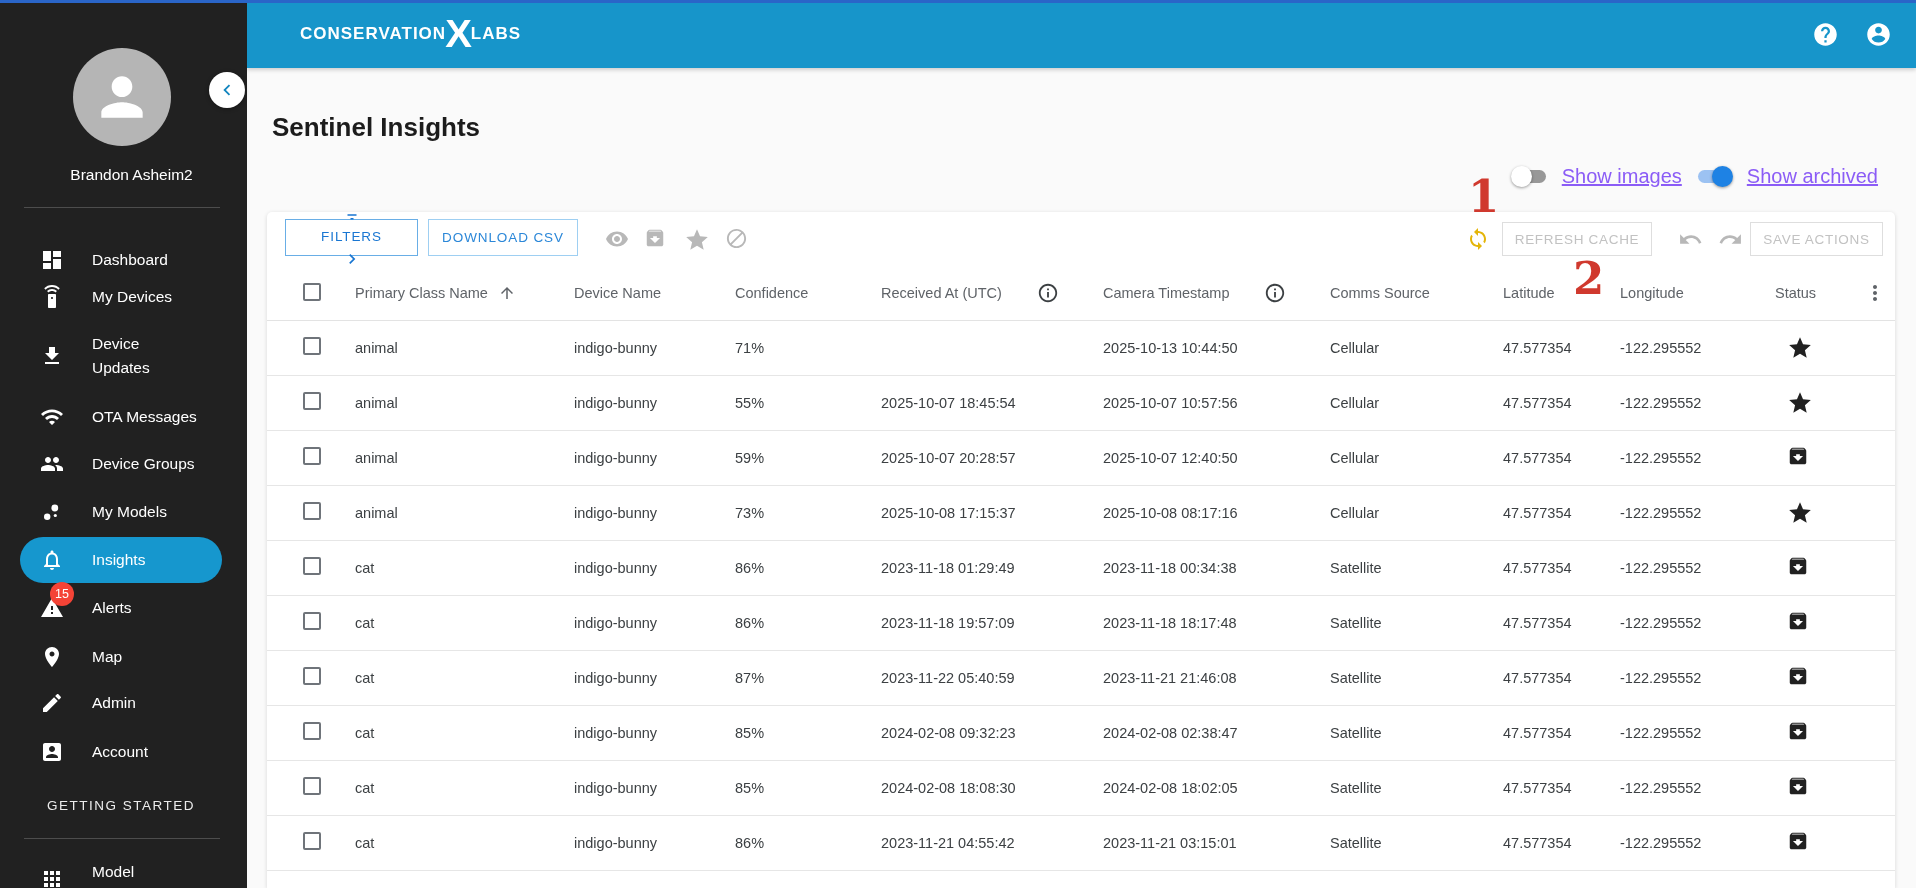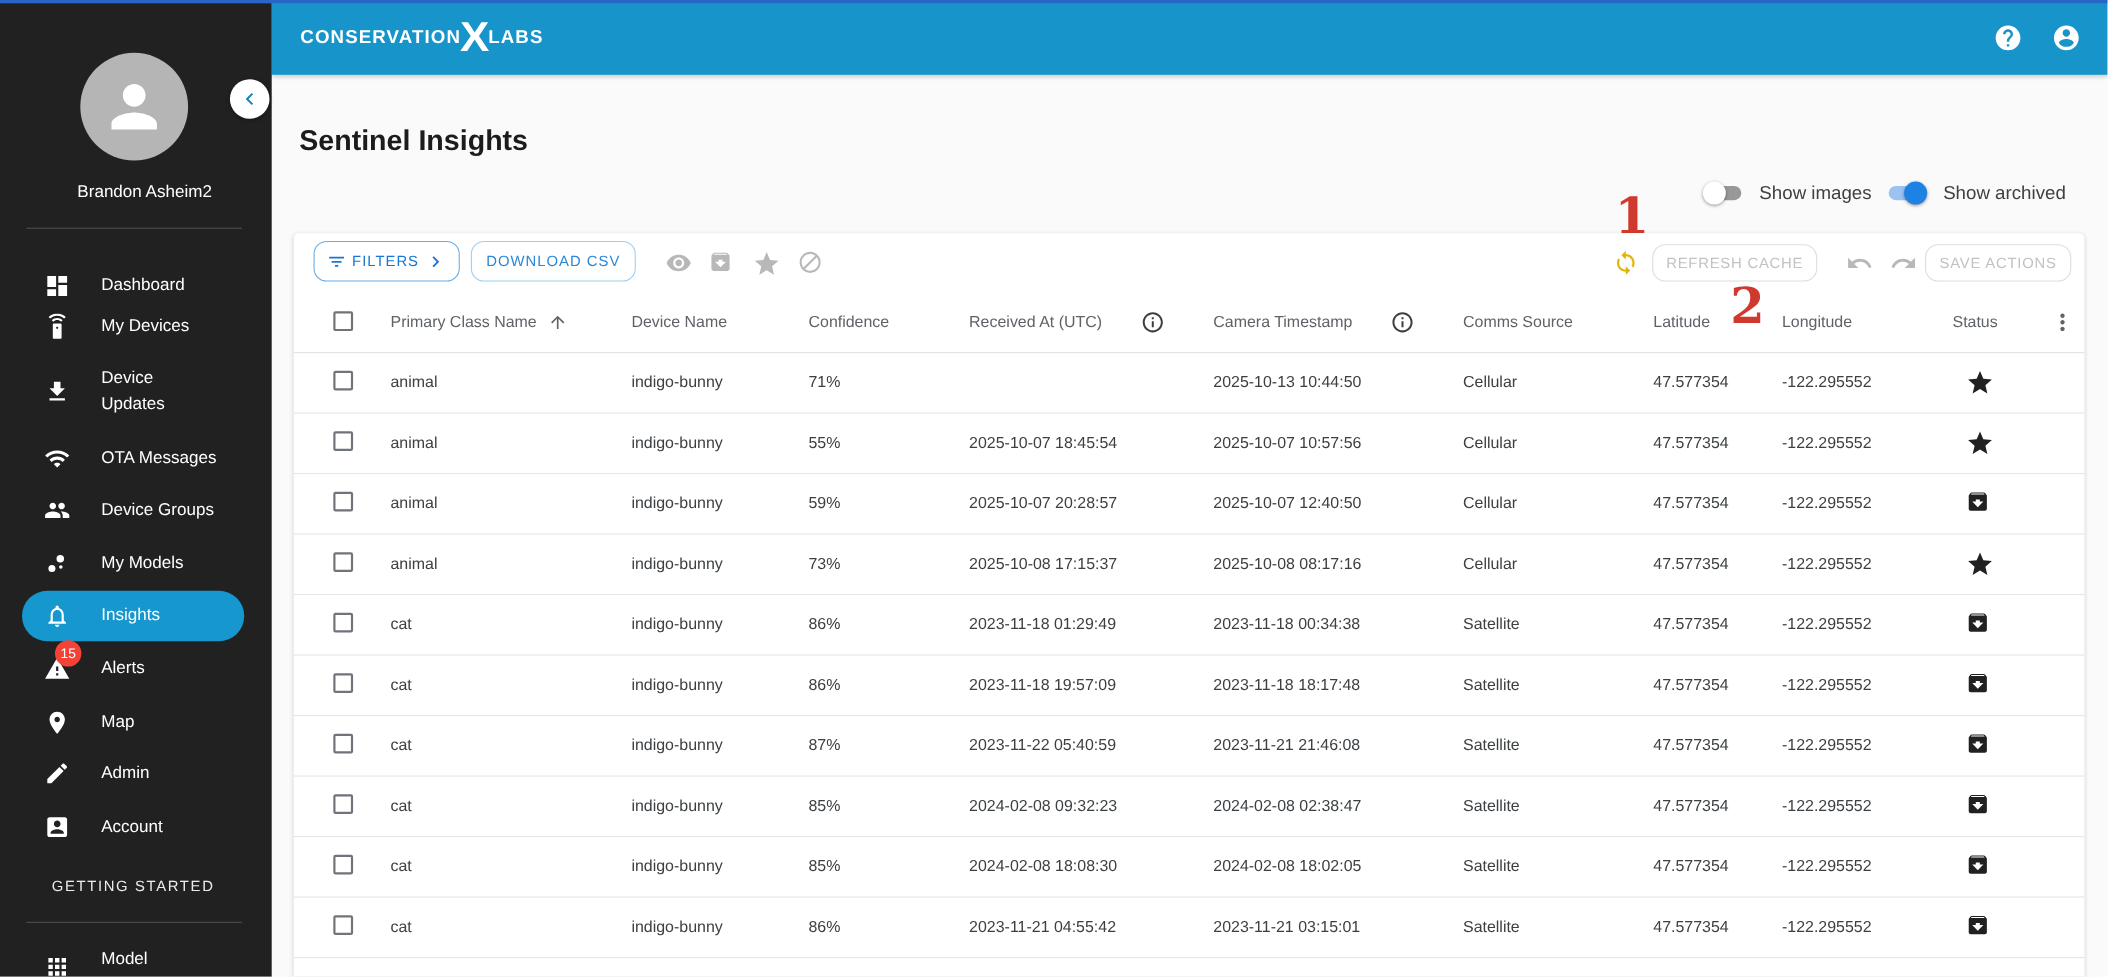--- a/index.html
+++ b/index.html
@@ -3,21 +3,21 @@
 <meta charset="utf-8">
 <style>
   html,body{margin:0;padding:0;}
   body{width:1916px;height:888px;overflow:hidden;position:relative;
        font-family:"Liberation Sans",sans-serif;background:#fafafa;color:#202124;}
 
   
   .top-strip{position:absolute;left:0;top:0;width:100%;height:3px;background:#2a65c8;z-index:30;}
   .appbar{position:absolute;left:247px;top:0;right:0;height:68px;background:#1795ca;z-index:10;
           display:flex;align-items:center;box-shadow:0 2px 4px rgba(0,0,0,.18);}
-  .logo{display:flex;align-items:center;margin-left:26px;color:#fff;}
+  .logo{display:flex;align-items:center;margin-left:53px;color:#fff;}
   .logo .lg-txt{font-size:17px;font-weight:700;letter-spacing:1px;}
   .logo .lg-x{font-size:40px;font-weight:700;line-height:1;margin:0 -1px;transform:scaleY(.95);}
   .appbar-icons{margin-left:auto;margin-right:24px;display:flex;align-items:center;gap:26px;}
   .appbar-icons .abi{width:27px;height:27px;color:#fff;cursor:pointer;}
   .abi svg{width:100%;height:100%;}
 
   
   .sidebar{position:absolute;left:0;top:0;width:247px;height:888px;background:#212121;z-index:20;}
   .avatar{position:absolute;left:73px;top:48px;width:98px;height:98px;border-radius:50%;
           background:#b5b5b5;display:flex;align-items:center;justify-content:center;}
@@ -37,39 +37,39 @@
   .nav-item.wrap .nav-label{width:72px;}
   .nav-badge{position:absolute;left:30px;top:-2px;width:24px;height:24px;border-radius:50%;
              background:#f44336;color:#fff;font-size:12.5px;display:flex;align-items:center;
              justify-content:center;z-index:2;}
   .sb-section{position:absolute;left:47px;color:#ececec;font-size:13.5px;letter-spacing:1.5px;}
 
   
   .main{position:absolute;left:247px;top:68px;right:0;bottom:0;background:#fafafa;}
   .page-title{position:absolute;left:25px;top:44px;font-size:26px;font-weight:700;color:#1c1c1c;}
   .toggles{position:absolute;top:97px;right:38px;display:flex;align-items:center;gap:14px;}
-  .toggles .tlabel{font-size:17px;color:#404040;}
+  .toggles .tlabel{font-size:20px;color:#8b5cf6;text-decoration:underline;}
   .switch{position:relative;width:37px;height:21px;cursor:pointer;flex:0 0 37px;}
   .switch .track{position:absolute;left:2px;top:4px;width:33px;height:13px;border-radius:7px;}
   .switch .knob{position:absolute;top:0;width:21px;height:21px;border-radius:50%;
                 box-shadow:0 1px 3px rgba(0,0,0,.4);}
   .switch.off .track{background:#989898;}
   .switch.off .knob{left:0;background:#fff;}
   .switch.on .track{background:#9cc2f2;}
   .switch.on .knob{right:0;background:#1e82e4;}
   .annotation{position:absolute;font-family:"DejaVu Serif",serif;font-weight:600;
               font-size:45px;color:#d0392e;z-index:40;line-height:1;}
 
   
   .card{position:absolute;left:20px;top:144px;right:21px;bottom:0;background:#fff;
         border-radius:5px 5px 0 0;box-shadow:0 1px 4px rgba(0,0,0,.14);overflow:hidden;}
   .toolbar{position:absolute;left:0;top:0;right:0;height:54px;}
   .btn{position:absolute;display:flex;align-items:center;justify-content:center;
-       border-radius:12px;font-size:13.5px;font-weight:500;letter-spacing:.9px;
-       background:#fff;cursor:pointer;box-sizing:border-box;}
+       border-radius:0;font-size:13.5px;font-weight:500;letter-spacing:.9px;
+       background:#fff;cursor:pointer;box-sizing:border-box;flex-direction:column;}
   .btn-filters{left:18px;top:7px;width:133px;height:37px;border:1px solid #69aee6;color:#1976d2;gap:5px;}
   .btn-download{left:161px;top:7px;width:150px;height:37px;border:1px solid #9ecff2;color:#2b87d8;}
   .btn-disabled{border:1px solid #dedede;color:#c2c2c2;cursor:default;}
   .btn-refresh{left:1235px;top:10px;width:150px;height:34px;letter-spacing:.7px;}
   .btn-save{left:1483px;top:10px;width:133px;height:34px;letter-spacing:.7px;}
   .tb-icon{position:absolute;top:15px;width:24px;height:24px;color:#b8b8b8;cursor:pointer;}
   .tb-icon svg{width:24px;height:24px;}
   .tb-icon.gold{color:#e4b509;}
   .icon-inline svg{display:block;}
 

